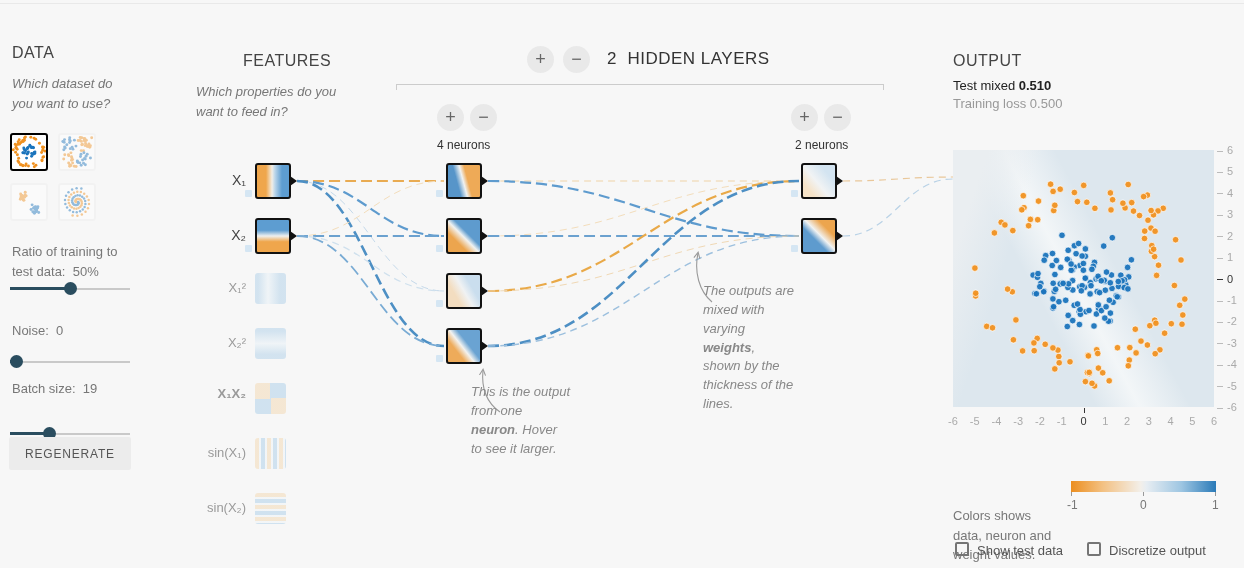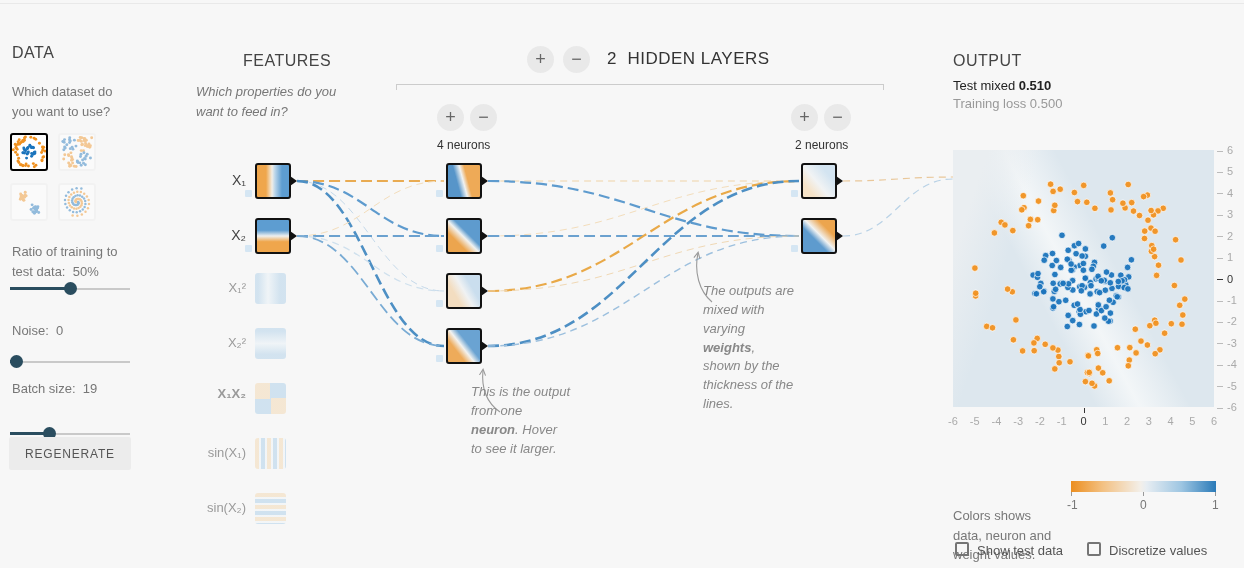--- a/index.html
+++ b/index.html
@@ -106,21 +106,21 @@
       <path d="M488,346 C627.95,346 659.05,181 799,181" fill="none" stroke="#4d8fc4" stroke-width="2.6" stroke-dasharray="11 5"></path>
       <path d="M488,346 C627.95,346 659.05,236 799,236" fill="none" stroke="#9dc0de" stroke-width="1.4" stroke-dasharray="7 5"></path>
       <path d="M843,181 C892.5,181 903.5,177 953,177" fill="none" stroke="#e9c79a" stroke-width="1.2" stroke-dasharray="7 5"></path>
       <path d="M843,236 C892.5,236 903.5,179 953,179" fill="none" stroke="#b9d2e6" stroke-width="1.2" stroke-dasharray="7 5"></path>
     </g>
   <path d="M500,412 C487,403 481,390 483,370" fill="none" stroke="#999" stroke-width="1.1" marker-end="url(#arrh)"></path>
   <path d="M712,302 C699,291 694,272 698,253" fill="none" stroke="#999" stroke-width="1.1" marker-end="url(#arrh)"></path>
 </svg>
 
 <div class="abs sec-title" style="left:12px;top:44px;">DATA</div>
-<div class="abs sec-q" style="left:12px;top:82px;width:122px;">Which dataset do you want to use?</div>
+<div class="abs sec-q" style="left:12px;top:74px;width:122px;font-style:italic;">Which dataset do you want to use?</div>
 
 <div class="abs" style="left:10px;top:133px;width:90px;">
   <div class="thumb sel" style="position:absolute;left:0;top:0;">
       <svg id="th-circle" viewBox="0 0 30 30">
         <circle cx="6.086999423653548" cy="24.22320227317671" r="1.3" fill="#f09120"></circle>
         <circle cx="10.99698409889189" cy="2.7248757237814463" r="1.3" fill="#f09120"></circle>
         <circle cx="27.024314330542758" cy="13.386926004044247" r="1.3" fill="#f09120"></circle>
         <circle cx="11.83717161569434" cy="1.7907544538843752" r="1.3" fill="#f09120"></circle>
         <circle cx="27.303040900160724" cy="11.222419126259041" r="1.3" fill="#f09120"></circle>
         <circle cx="27.34519809281609" cy="19.61066541652722" r="1.3" fill="#f09120"></circle>
@@ -744,13 +744,13 @@
 <div class="cmap-tick" style="left:1071px;"></div>
 <div class="cmap-tick" style="left:1143px;"></div>
 <div class="cmap-tick" style="left:1215px;"></div>
 <div class="cmap-lab" style="left:1067px;">-1</div>
 <div class="cmap-lab" style="left:1140px;">0</div>
 <div class="cmap-lab" style="left:1212px;">1</div>
 
 <div class="chk" style="left:955px;top:542px;"></div>
 <div class="chk-lab" style="left:977px;top:543px;">Show test data</div>
 <div class="chk" style="left:1087px;top:542px;"></div>
-<div class="chk-lab" style="left:1109px;top:543px;">Discretize values</div>
+<div class="chk-lab" style="left:1109px;top:543px;">Discretize output</div>
 
 </body></html>

